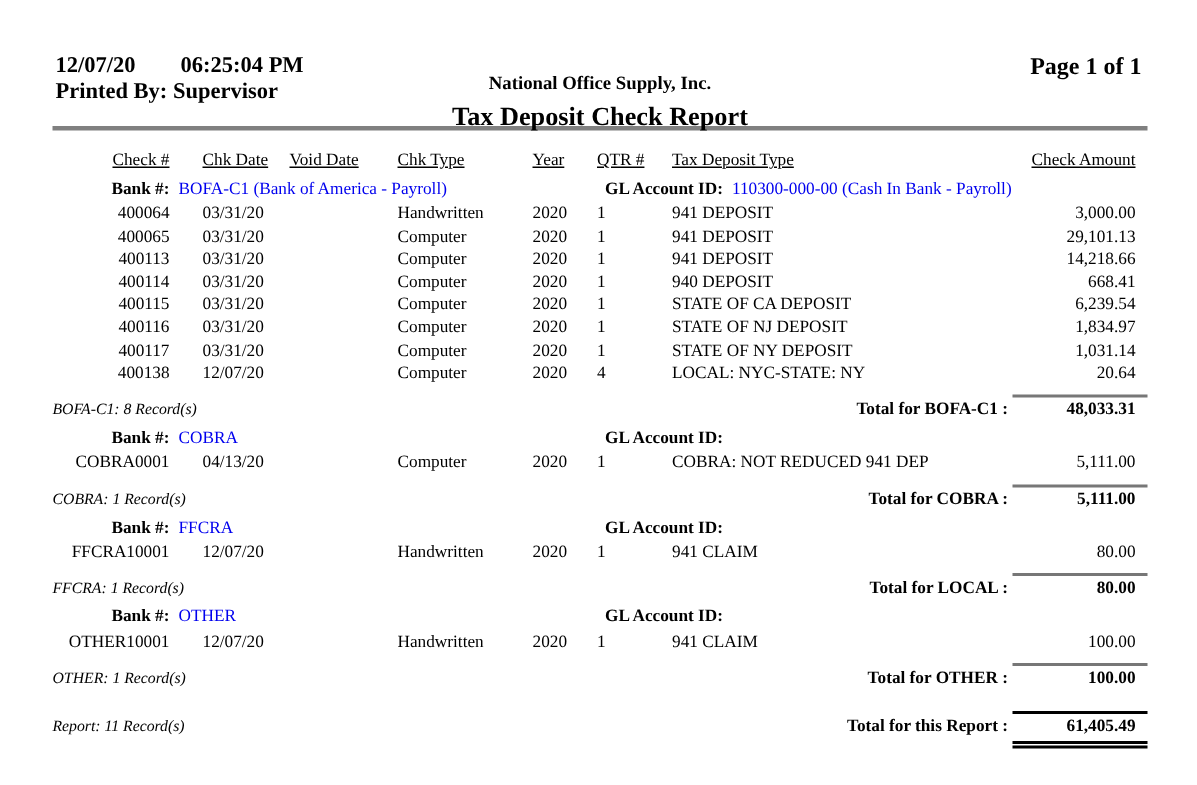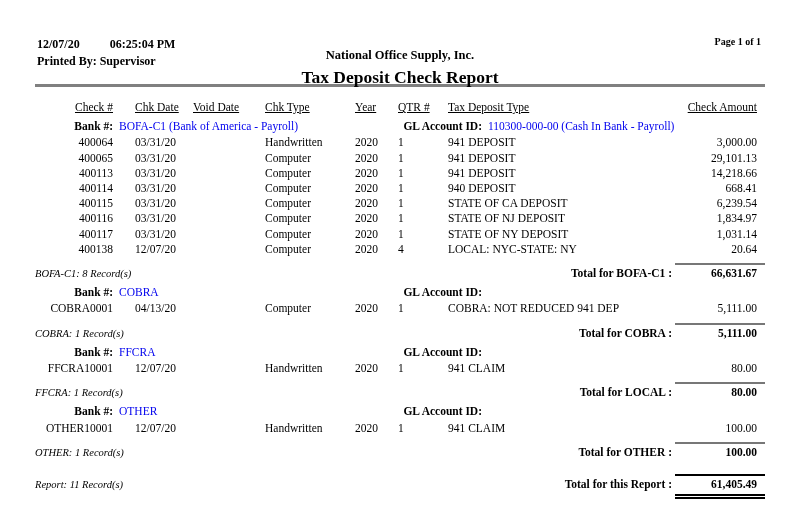--- a/index.html
+++ b/index.html
@@ -5,26 +5,26 @@
   * { box-sizing: border-box; }
   html, body { margin: 0; padding: 0; }
   body {
     width: 798px; height: 523px; background: #ffffff; overflow: hidden;
     font-family: "Liberation Serif", "DejaVu Serif", serif; color: #000;
   }
   .page { position: relative; width: 798px; height: 523px; padding: 32px 33px 0 35px; }
 
   
   .report-header { position: relative; height: 50px; }
-  .hdr-left { position: absolute; left: 2px; top: 4px; font-weight: bold; font-size: 12px; line-height: 17px; white-space: nowrap; }
+  .hdr-left { position: absolute; left: 2px; top: 4px; font-weight: bold; font-size: 15px; line-height: 17px; white-space: nowrap; }
   .hdr-left .time { margin-left: 30px; }
   .hdr-center { position: absolute; left: 0; right: 0; top: 16px; text-align: center; }
   .company { font-weight: bold; font-size: 12.5px; }
   .title { font-weight: bold; font-size: 17.5px; margin-top: 4px; }
-  .hdr-right { position: absolute; right: 4px; top: 4px; font-weight: bold; font-size: 10px; }
+  .hdr-right { position: absolute; right: 4px; top: 4px; font-weight: bold; font-size: 16px; }
   .rule { height: 3px; background: #808080; margin-top: 2px; }
 
   
   .grid8 {
     display: grid;
     grid-template-columns: 78px 80px 72px 90px 40px 53px 227px 90px;
     font-size: 11.5px; line-height: 15.2px; white-space: nowrap;
   }
   .c-check  { text-align: right; }
   .c-date   { padding-left: 22px; }
@@ -182,21 +182,21 @@
             <span class="c-year">2020</span>
             <span class="c-qtr">4</span>
             <span class="c-tax">LOCAL: NYC-STATE: NY</span>
             <span class="c-amount">20.64</span>
           </div>
         </div>
     <div class="total-row">
       <span class="records">BOFA-C1: 8 Record(s)</span>
       <span class="total-label">Total for BOFA-C1 :</span>
       <span></span>
-      <span class="total-amount">66,631.67</span>
+      <span class="total-amount">48,033.31</span>
     </div>
   </section>
 
   <section class="bank">
     <div class="bank-row">
       <span class="c-bank-label">Bank #:</span>
       <span class="link">COBRA</span>
       <span class="c-gl-label">GL Account ID:</span>
       <span class="link"></span>
     </div>

